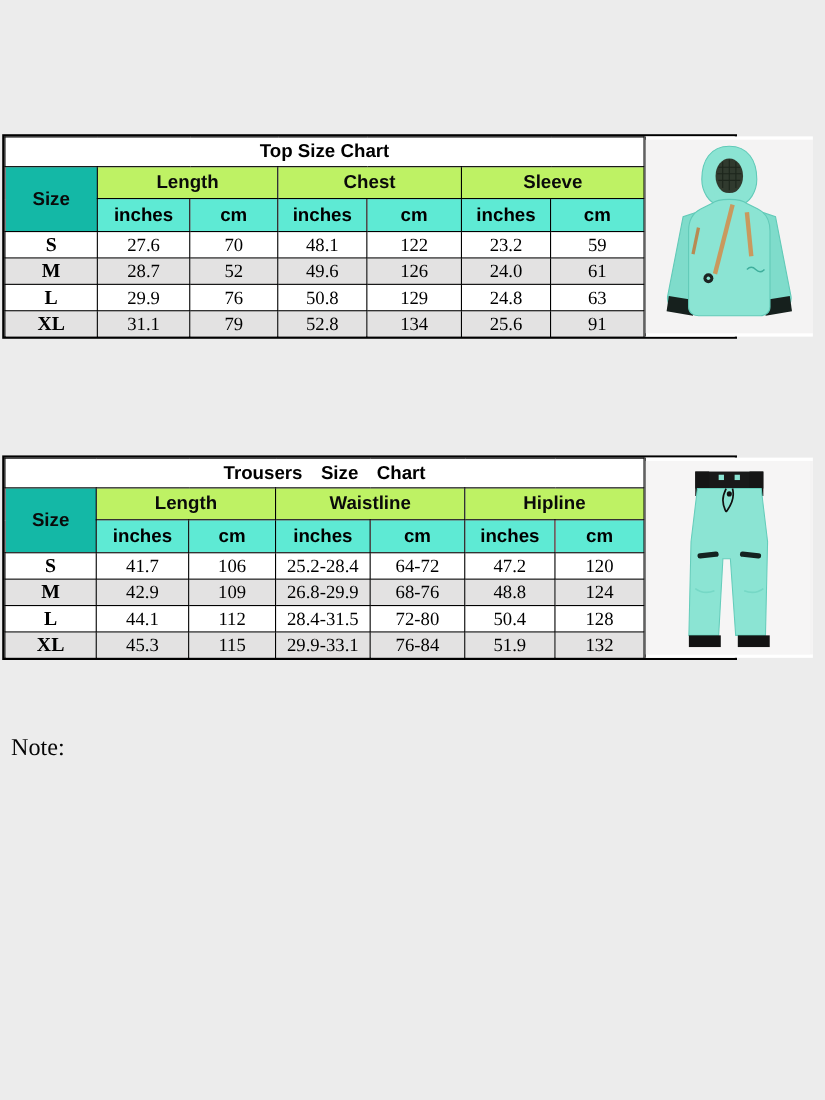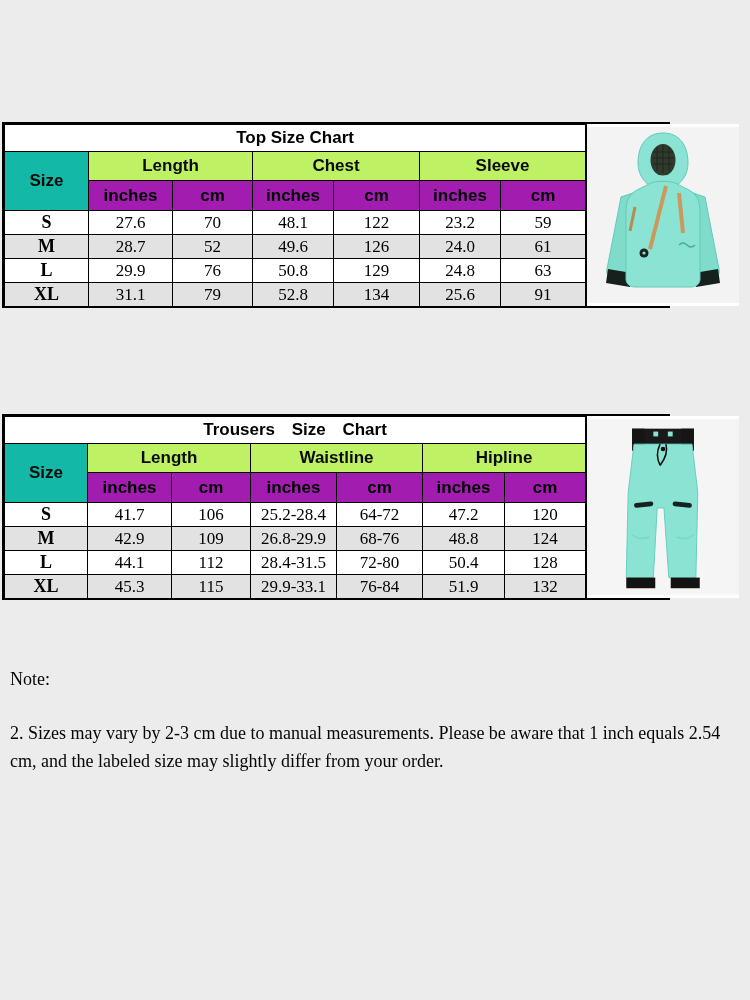--- a/index.html
+++ b/index.html
@@ -29,38 +29,38 @@
     font-family:"Liberation Sans", sans-serif;font-weight:bold;font-size:21px;
   }
   .spread{word-spacing:12px;}
   .head-cell{
     background:#bef264;
     font-family:"Liberation Sans", sans-serif;font-weight:bold;font-size:19px;
     height:28px;color:#0a0a0a;
   }
   .size-head{background:#14b8a6;}
   .unit-cell{
-    background:#a21caf;height:29px;
+    background:#5eead4;height:29px;
     font-family:"Liberation Sans", sans-serif;font-weight:bold;font-size:18px;
   }
   tr.data-row{height:24px;}
   tr.data-row.alt td{background:#e3e2e2;}
   td.size-cell{font-weight:bold;font-size:18px;}
   .photo-area{
     flex:1;border-left:1px solid #000;background:#ffffff;
     display:flex;align-items:center;justify-content:center;
   }
   .photo{
     width:152px;height:176px;background:#f4f3f3;
     display:flex;align-items:center;justify-content:center;
   }
   .photo svg{width:100%;height:100%;display:block;}
   .note-section{
     position:absolute;left:10px;top:665px;width:733px;
-    font-size:18px;line-height:28px;color:#050505;
+    font-size:22px;line-height:28px;color:#050505;
   }
   .note-heading{margin:0 0 0 0;}
   .note-item{margin:26px 0 0 0;}
   .note-item + .note-item{margin-top:25px;}
 </style>
 </head>
 <body>
 
 <div class="chart-box" id="top-box">
   <table class="size-table">
@@ -250,14 +250,13 @@
 
         <rect x="38" y="164" width="30" height="11" fill="#131313"></rect>
         <rect x="84" y="164" width="30" height="11" fill="#131313"></rect>
       </svg>
     </div>
   </div>
 </div>
 
 <div class="note-section">
   <p class="note-heading">Note:</p>
-  <p class="note-item">2. Sizes may vary by 2-3 cm due to manual measurements. Please be aware that 1 inch equals 2.54 cm, and the labeled size may slightly differ from your order.</p>
 </div>
 
 </body></html>

